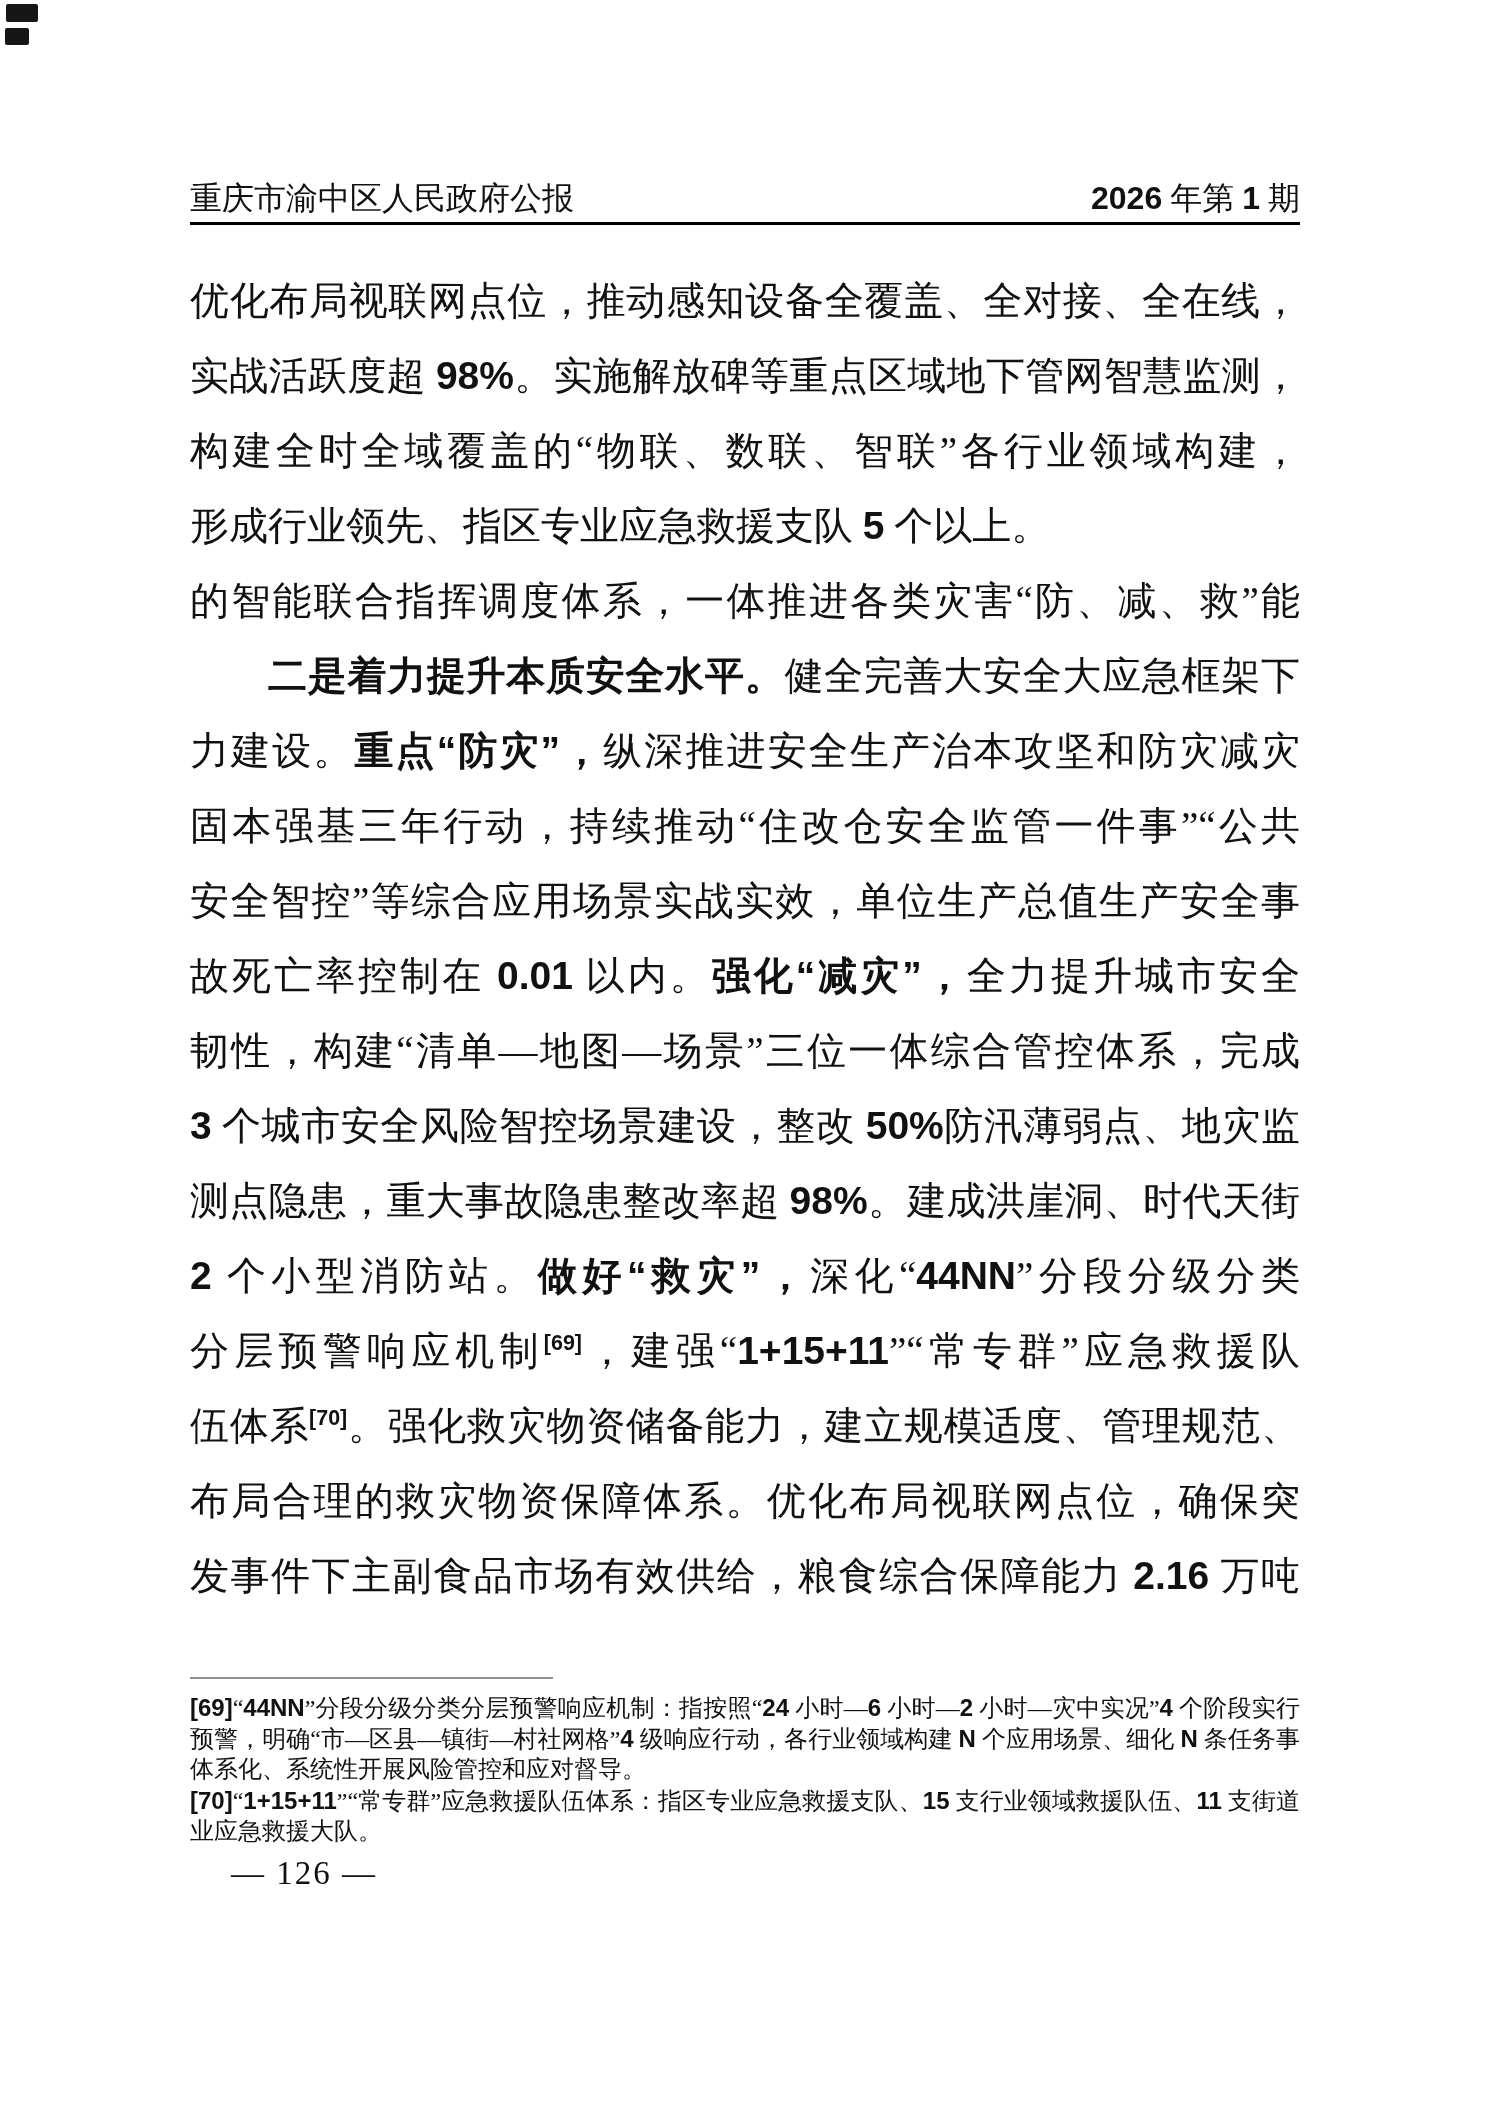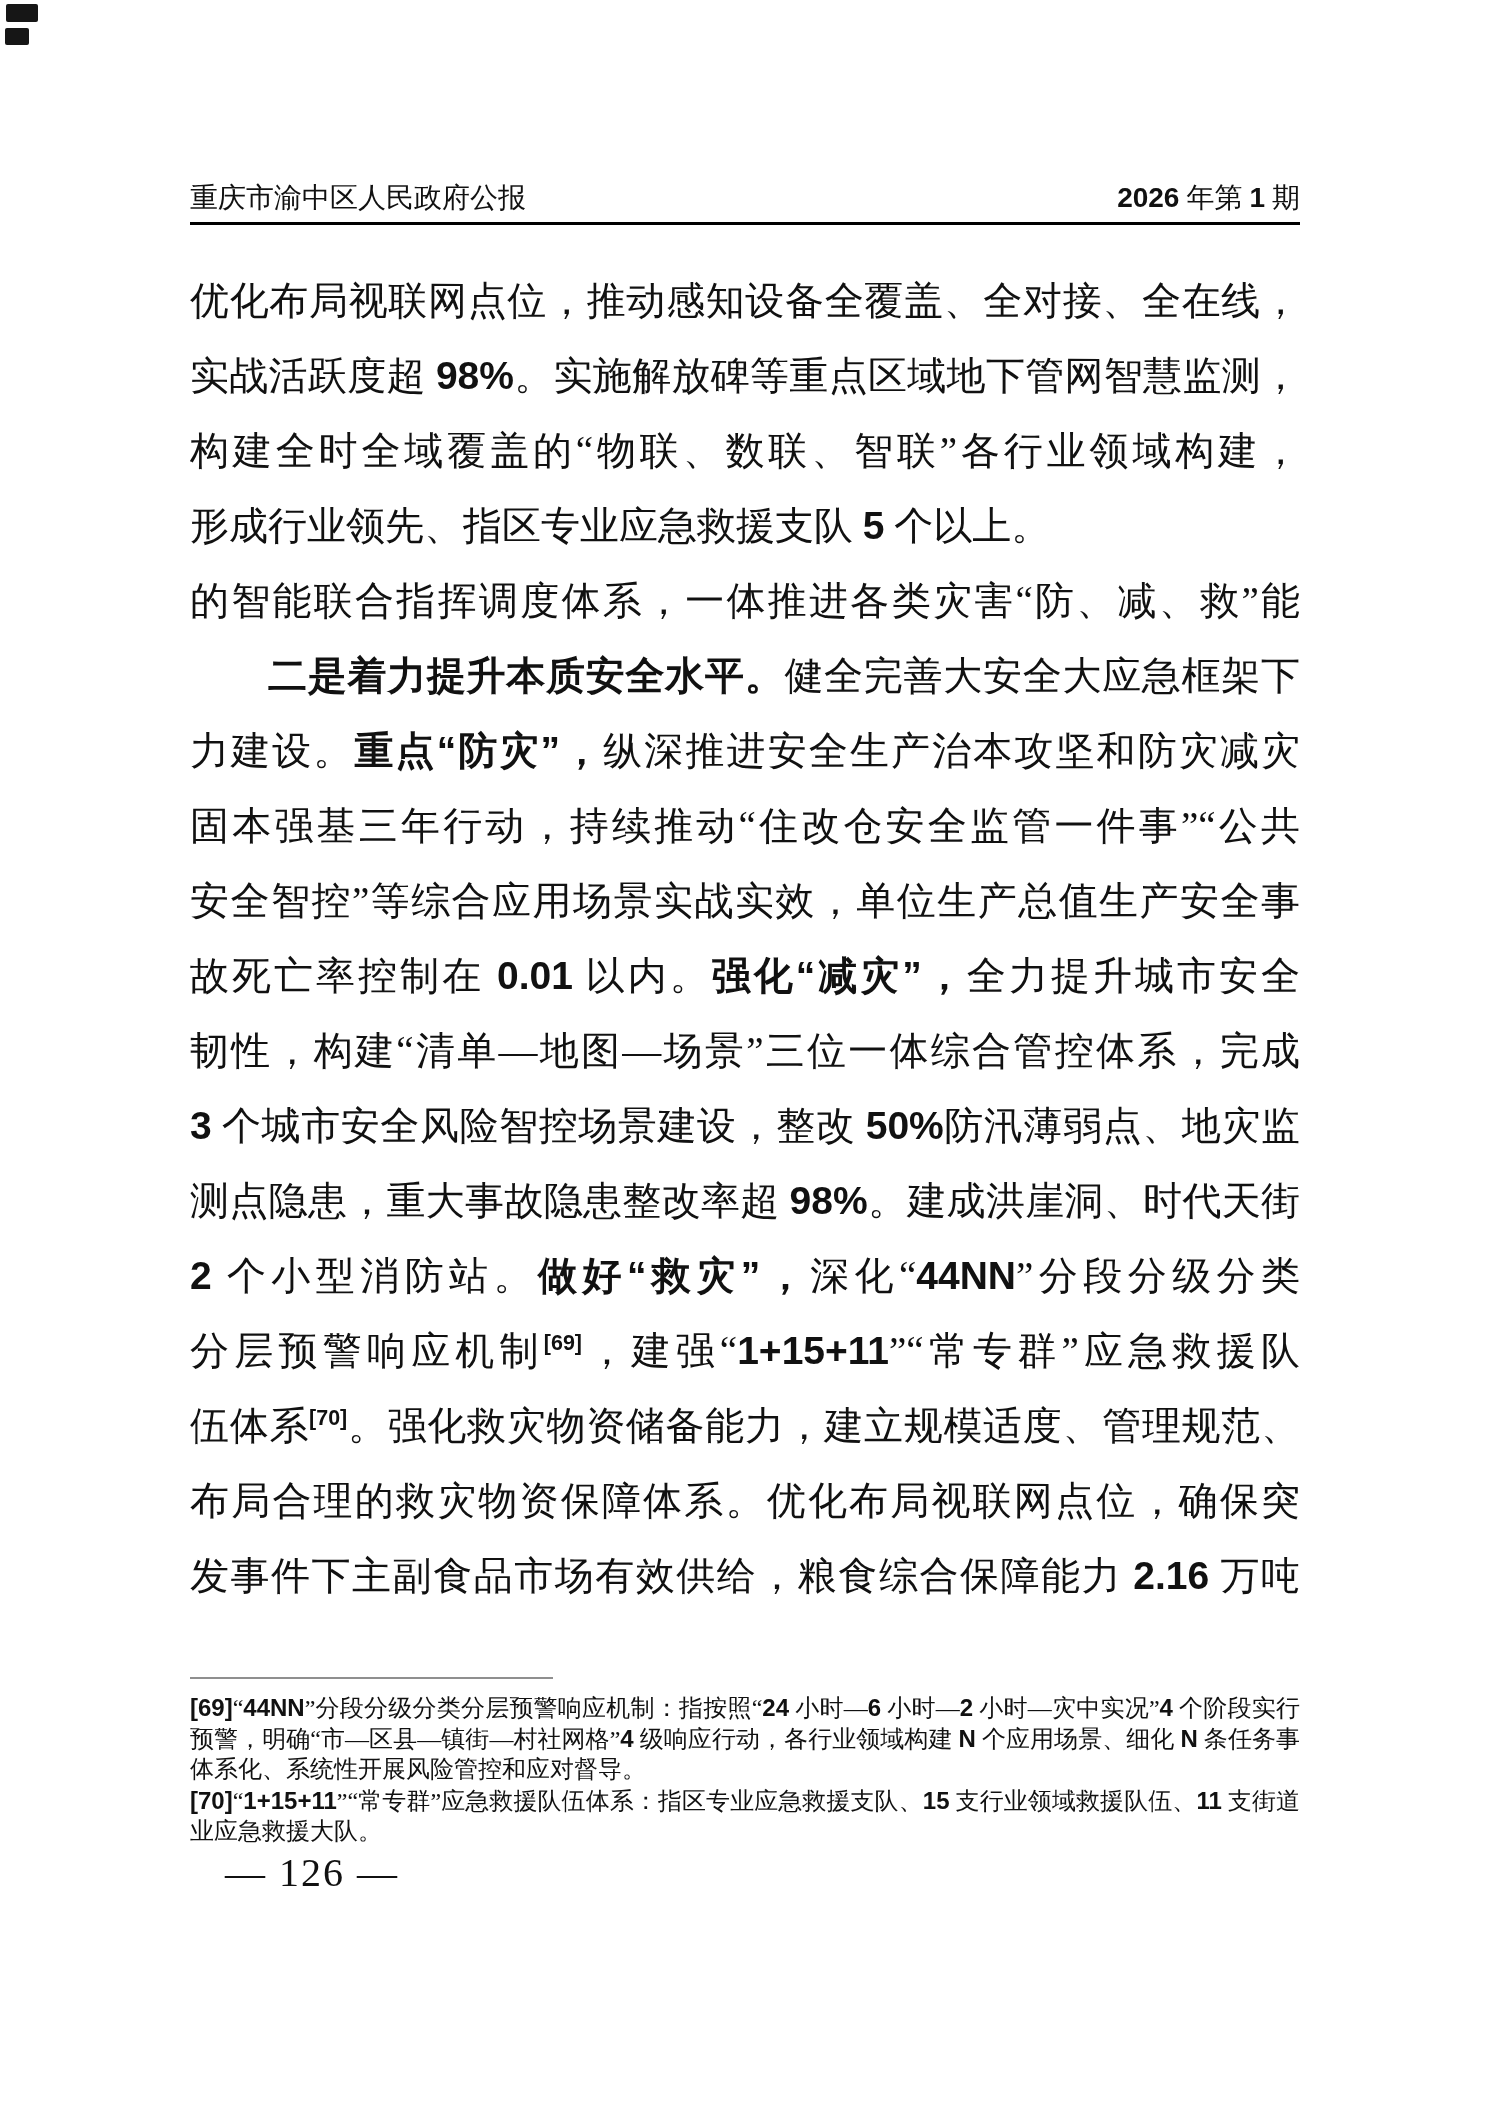--- a/index.html
+++ b/index.html
@@ -17,21 +17,21 @@
   .artifact.a1 { left: 6px;  top: 4px;  width: 32px; height: 18px; }
   .artifact.a2 { left: 5px;  top: 28px; width: 24px; height: 17px; }
 
   .header {
     position: absolute;
     left: 190px; top: 182px;
     width: 1110px;
     display: flex;
     justify-content: space-between;
     align-items: baseline;
-    font-size: 28px;
+    font-size: 32px;
     line-height: 32px;
     white-space: nowrap;
   }
   .header-rule {
     position: absolute;
     left: 190px; top: 222px;
     width: 1110px; height: 3px;
     background: #000000;
   }
 
@@ -79,22 +79,22 @@
     width: 1110px;
     font-size: 24px;
   }
   .footnotes .line {
     height: 31px;
     line-height: 31px;
   }
 
   .page-number {
     position: absolute;
-    left: 225px; top: 1853px;
-    font-size: 40px;
+    left: 231px; top: 1853px;
+    font-size: 33px;
     line-height: 40px;
     letter-spacing: 2px;
     white-space: nowrap;
     font-family: Liberation Serif, serif;
   }
 </style>
 </head>
 <body>
 
 <div class="page">

